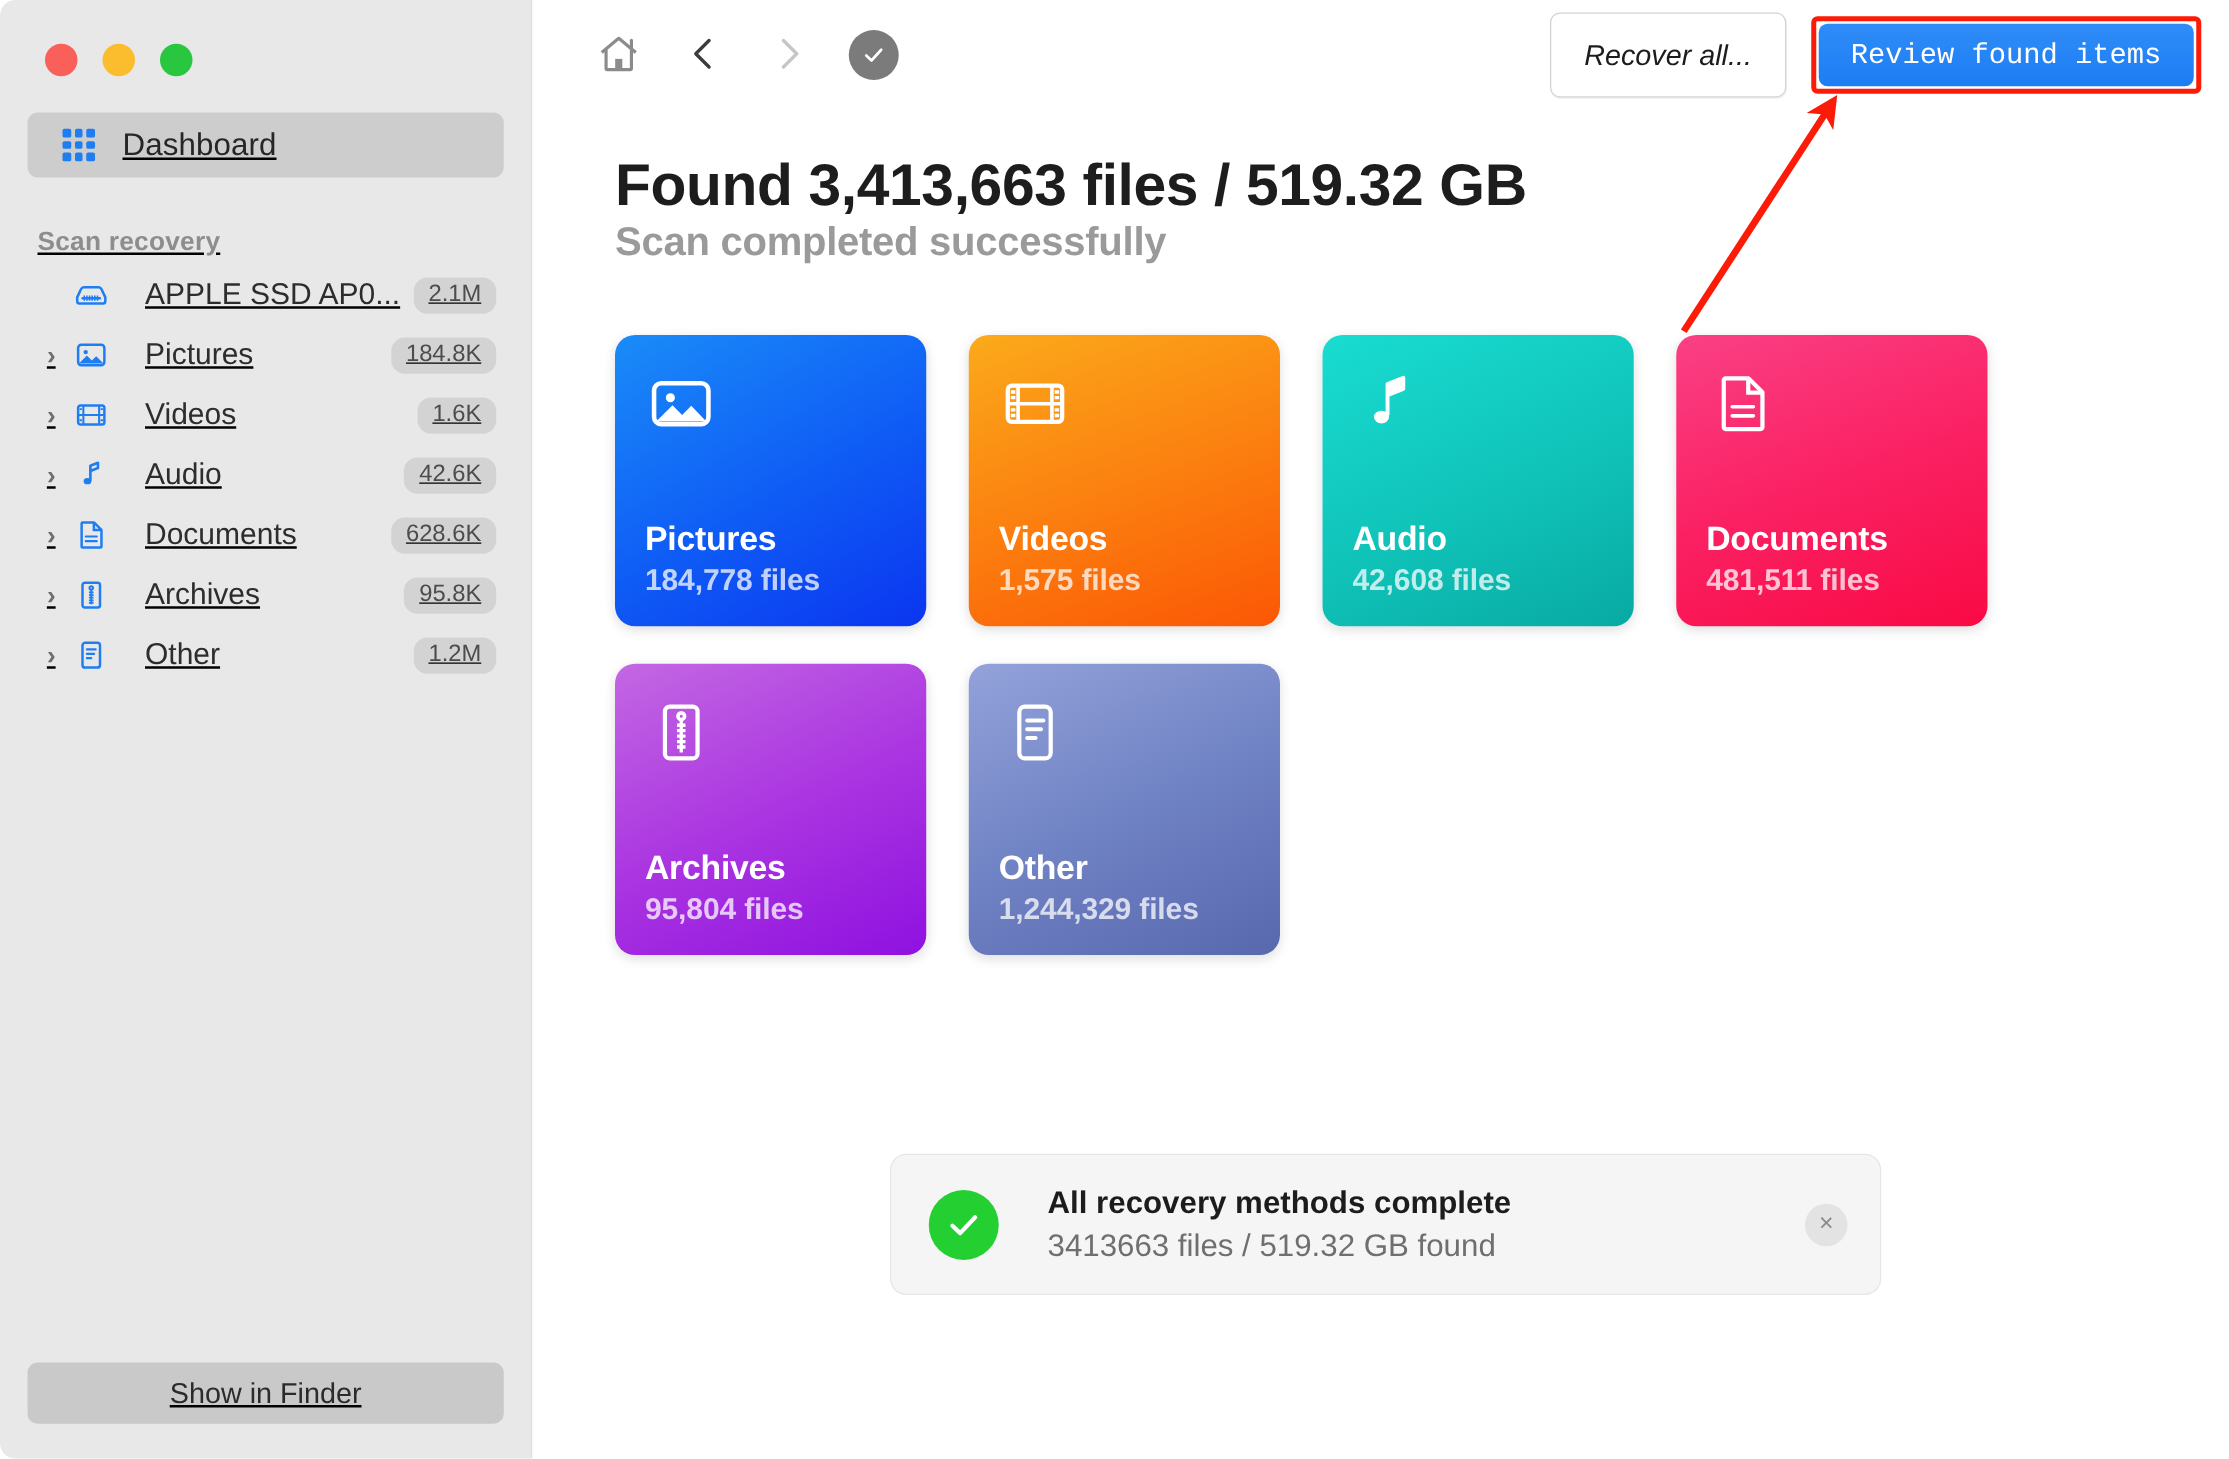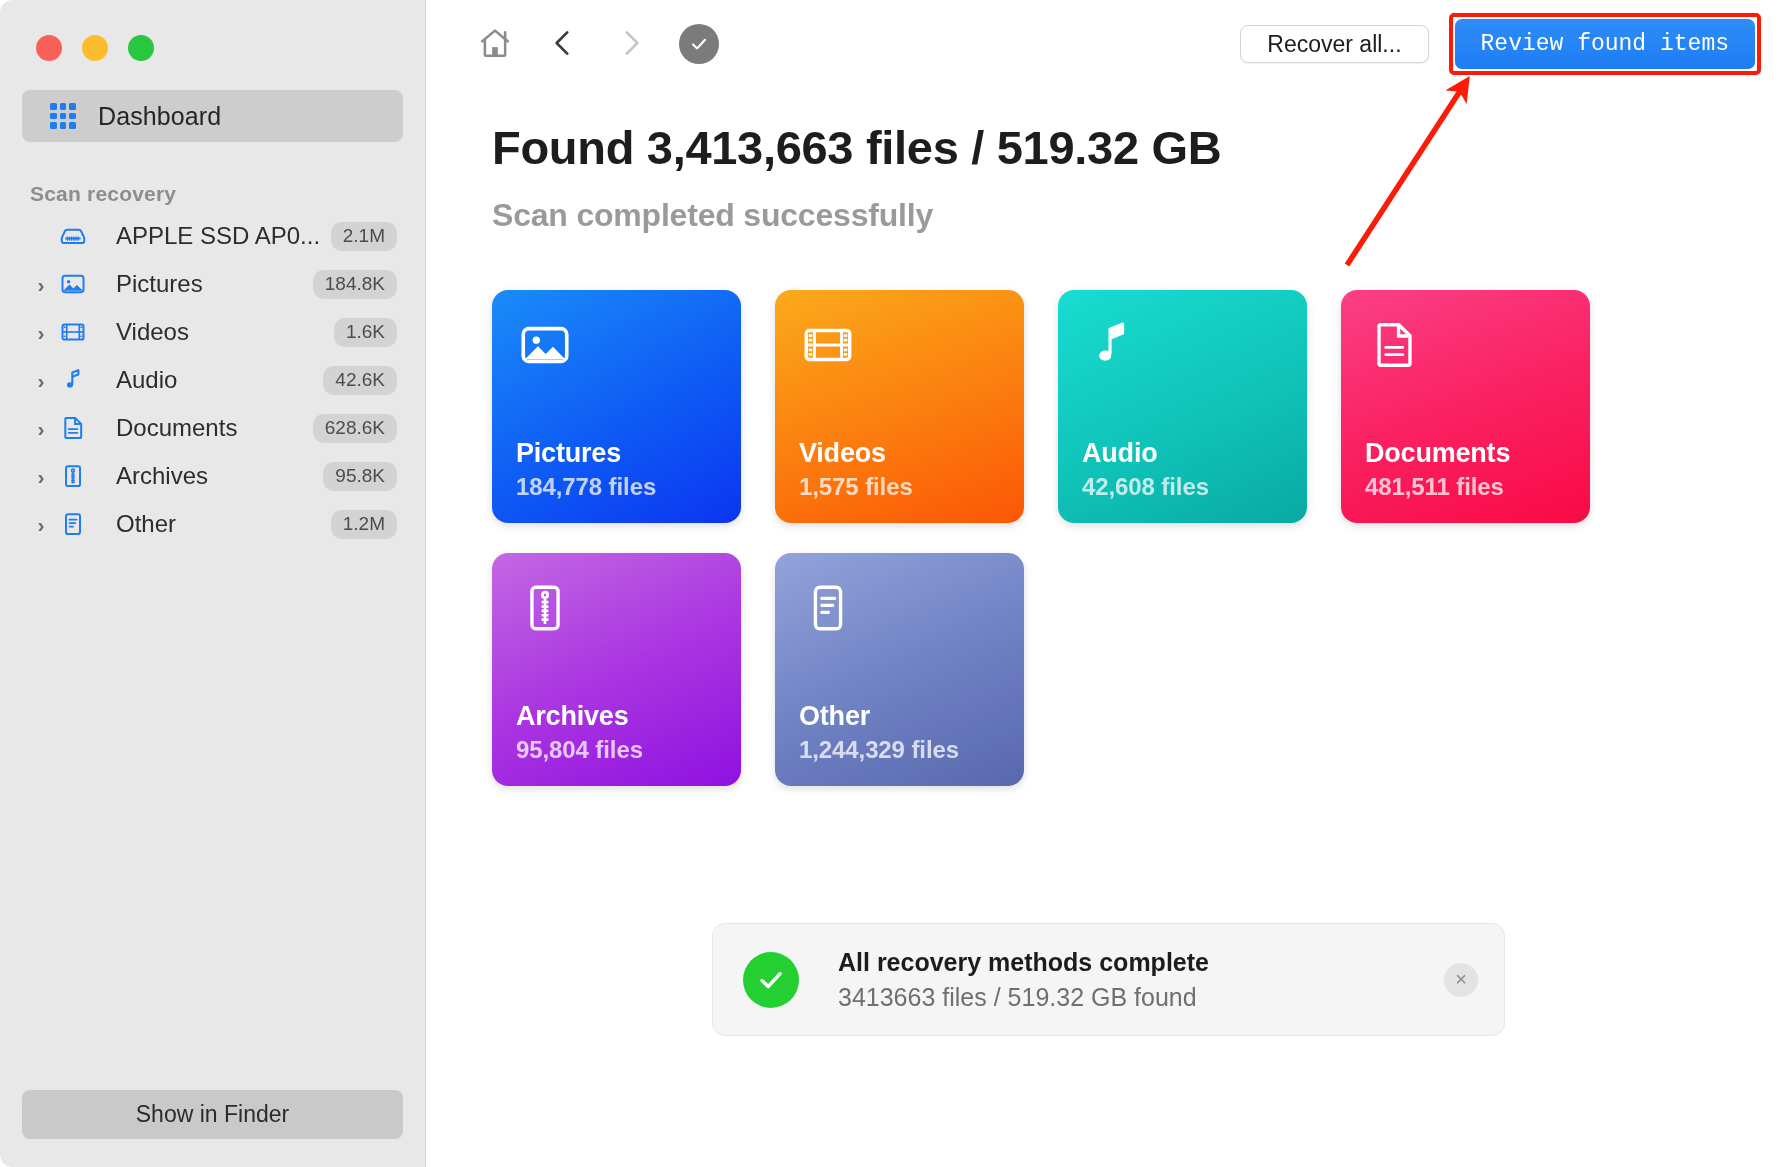--- a/index.html
+++ b/index.html
@@ -21,20 +21,21 @@
   .sidebar {
     width: 426px;
     flex: 0 0 426px;
     background: #e8e8e8;
     border-right: 1px solid #d2d2d2;
     display: flex;
     flex-direction: column;
     position: relative;
     border-top-left-radius: 12px;
     border-bottom-left-radius: 12px;
+    text-decoration: underline;
   }
   .traffic {
     display: flex; gap: 20px;
     padding: 35px 0 0 36px;
     height: 78px;
     align-items: flex-start;
   }
   .dot { width: 26px; height: 26px; border-radius: 50%; }
   .dot.red    { background: #f9605a; }
   .dot.yellow { background: #fbbd2e; }
@@ -141,30 +142,30 @@
   .tb-gap { width: 14px; }
   .tb-spacer { flex: 1 1 auto; }
 
   .check-circle {
     width: 40px; height: 40px; border-radius: 50%;
     background: #7b7b7b;
     display: flex; align-items: center; justify-content: center;
   }
 
   .btn-recover {
-    height: 38px;
+    height: 68px;
     padding: 16px 26px;
     border-radius: 8px;
     background: #ffffff;
     border: 1px solid #d3d3d3;
     box-shadow: 0 1px 1px rgba(0,0,0,.06);
     font-size: 23px;
     color: #1c1c1c;
     font-family: inherit;
-    display: flex; align-items: center;
+    display: flex; align-items: center; font-style: italic;
   }
   .review-wrap {
     position: relative;
     margin-left: 26px;
     margin-right: 4px;
   }
   .btn-review {
     height: 50px;
     padding: 0 26px;
     border-radius: 7px;
@@ -182,21 +183,21 @@
     border-radius: 5px;
     pointer-events: none;
   }
 
   .headline-wrap { padding: 32px 0 0 66px; }
   .headline {
     font-size: 47px; font-weight: 700; color: #1d1d1d;
     letter-spacing: -.3px;
   }
   .subhead {
-    margin-top: 22px;
+    margin-top: 0;
     font-size: 32px; font-weight: 700; color: #9a9a9a;
     letter-spacing: -.2px;
   }
 
   .tiles {
     margin: 56px 0 0 66px;
     display: grid;
     grid-template-columns: repeat(4, 249px);
     gap: 30px 34px;
     width: 1100px;

